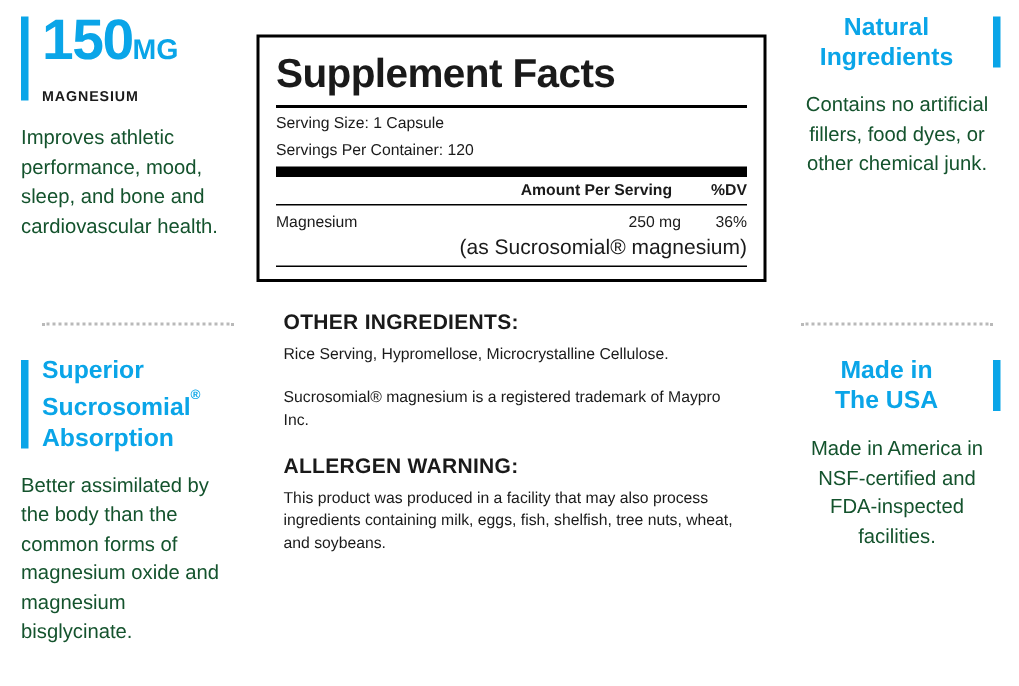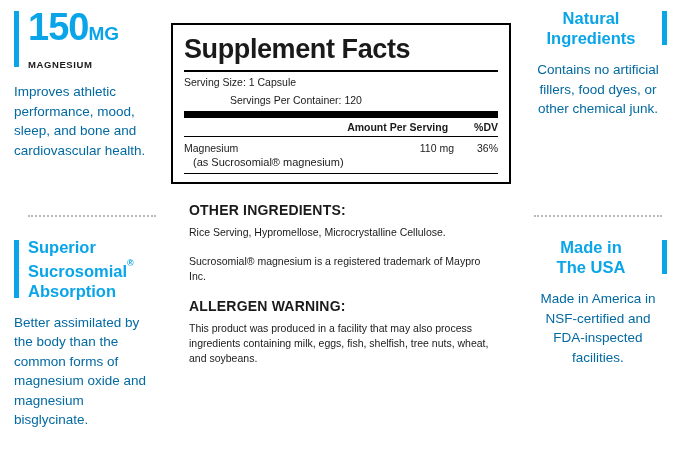--- a/index.html
+++ b/index.html
@@ -94,21 +94,21 @@
     color: #0aa5e8;
     font-weight: bold;
     font-size: 16.5px;
     line-height: 20px;
   }
   .blue-title sup { font-size: 9px; top: -0.5em; position: relative; }
 
   .body-text {
     font-size: 13.5px;
     line-height: 19.5px;
-    color: #0369a1;
+    color: #14532d;
     margin-top: 12px;
   }
 
   
   .center {
     padding: 23px 2px 0 6px;
     position: relative;
   }
 
   .facts-box {
@@ -144,22 +144,23 @@
   .nutrient-row {
     display: flex;
     align-items: baseline;
     font-size: 10.5px;
     padding: 5px 0 1px 0;
   }
   .nutrient-row .name { flex: 1; }
   .nutrient-row .qty { width: 70px; text-align: right; }
   .nutrient-row .dv  { width: 44px; text-align: right; }
   .nutrient-sub {
-    font-size: 11px;
+    font-size: 14px;
     padding: 1px 0 5px 9px;
+    text-align: right;
   }
 
   .footnote {
     font-size: 10px;
     padding: 5px 0 1px 0;
   }
 
   .ing-section { padding: 18px 14px 0 18px; }
   .ing-head {
     font-size: 14px;
@@ -203,30 +204,30 @@
     </div>
 
   </div>
 
   <div class="center">
 
     <div class="facts-box">
       <div class="facts-title">Supplement Facts</div>
       <div class="rule-med"></div>
       <div class="serving">Serving Size: 1 Capsule</div>
-      <div class="serving" style="padding-top:0;margin-left:46px;">Servings Per Container: 120</div>
+      <div class="serving" style="padding-top:0;">Servings Per Container: 120</div>
       <div class="rule-thick"></div>
       <div class="amt-row">
         <span class="amt">Amount Per Serving</span>
         <span>%DV</span>
       </div>
       <div class="rule-thin"></div>
       <div class="nutrient-row">
         <span class="name">Magnesium</span>
-        <span class="qty">110 mg</span>
+        <span class="qty">250 mg</span>
         <span class="dv">36%</span>
       </div>
       <div class="nutrient-sub">(as Sucrosomial® magnesium)</div>
       <div class="rule-thin"></div>
     </div>
 
     <div class="ing-section">
       <div class="ing-head">OTHER INGREDIENTS:</div>
       <div class="ing-body">Rice Serving, Hypromellose, Microcrystalline Cellulose.</div>
       <div class="ing-body">Sucrosomial® magnesium is a registered trademark of Maypro Inc.</div>

